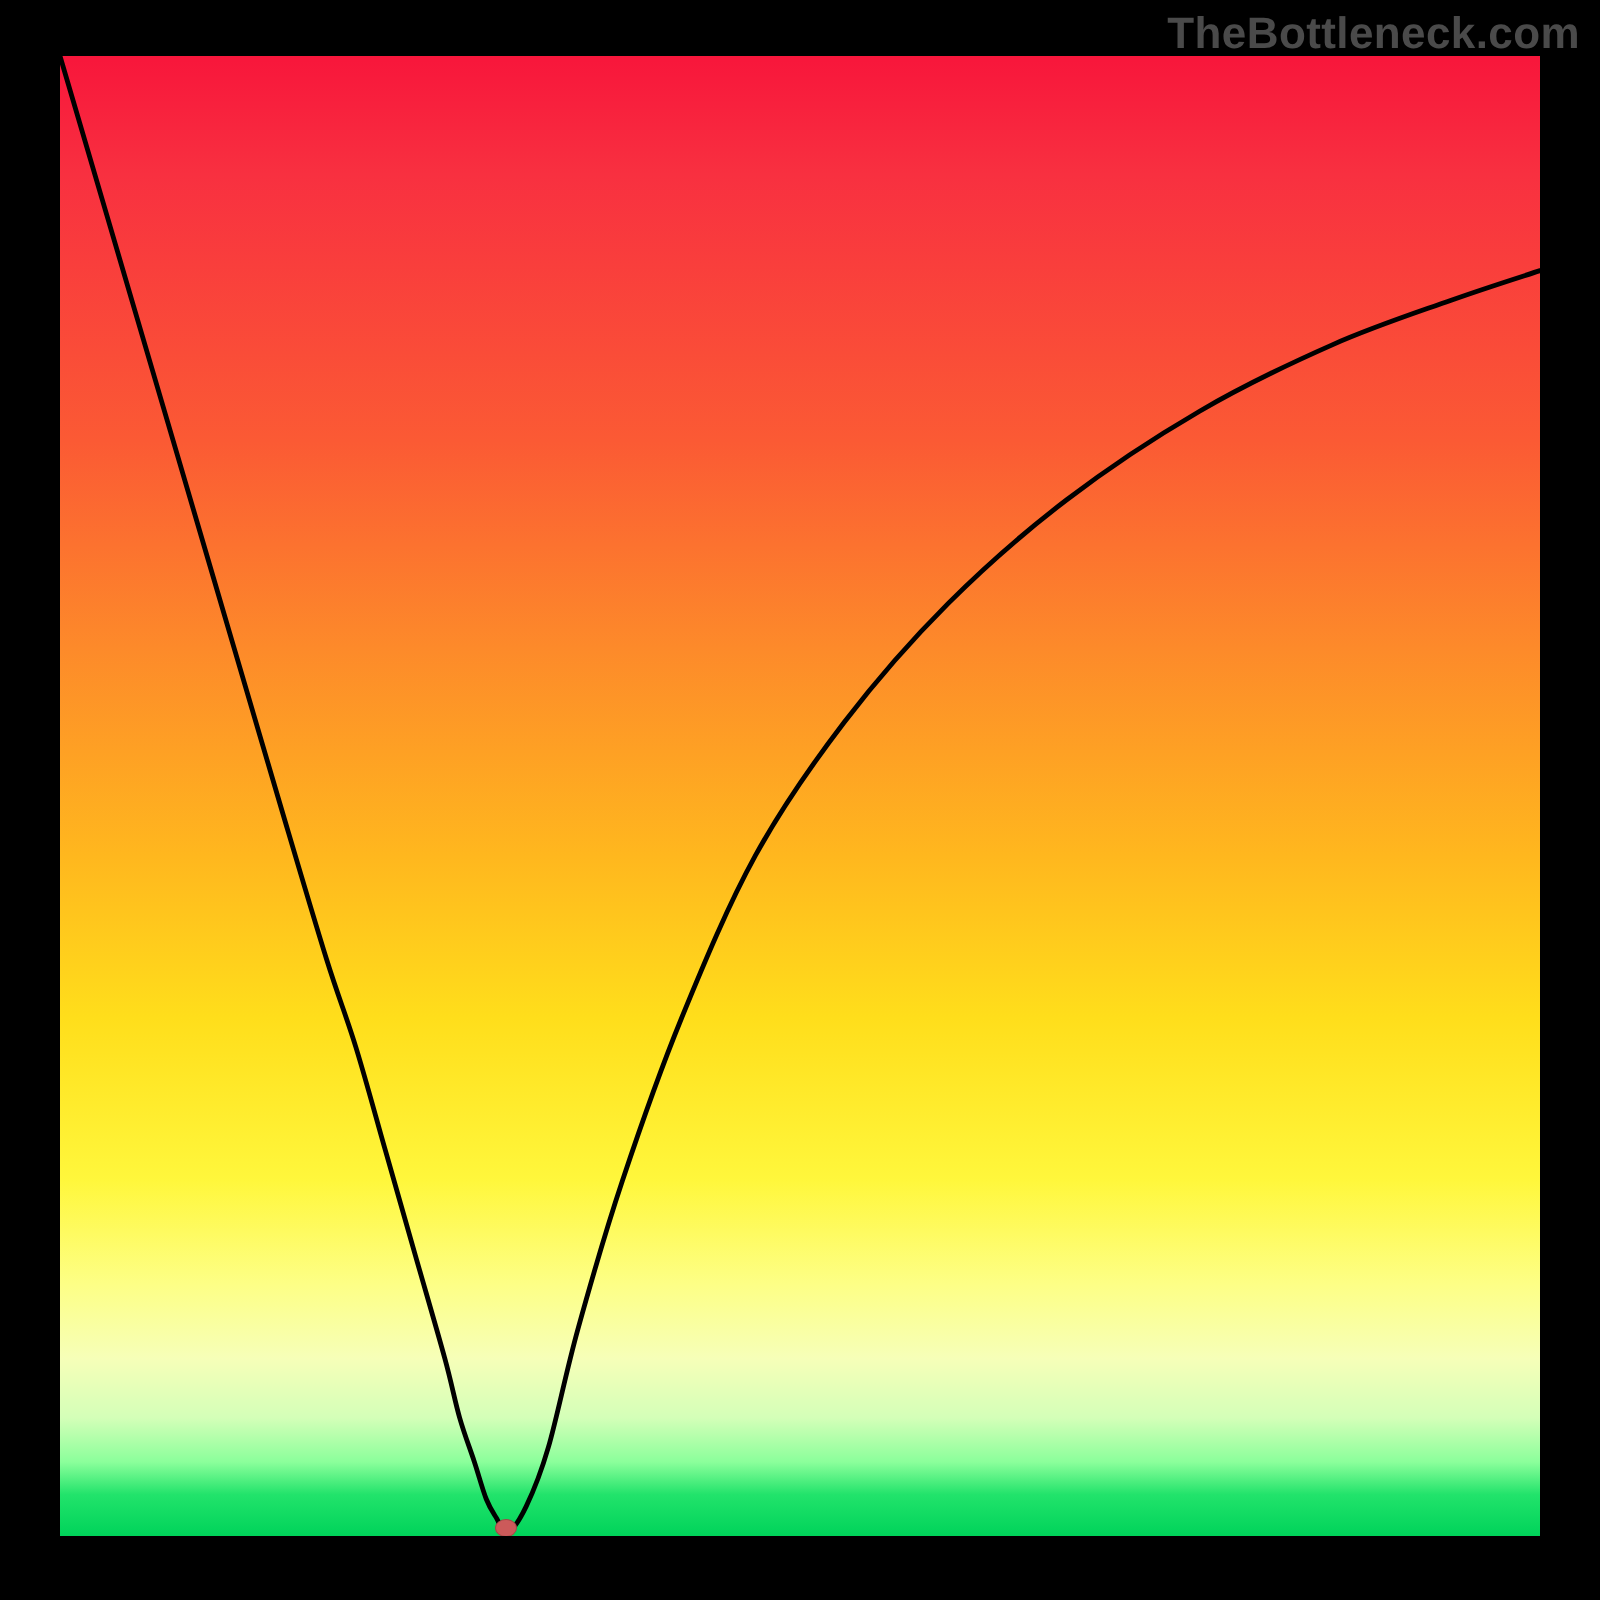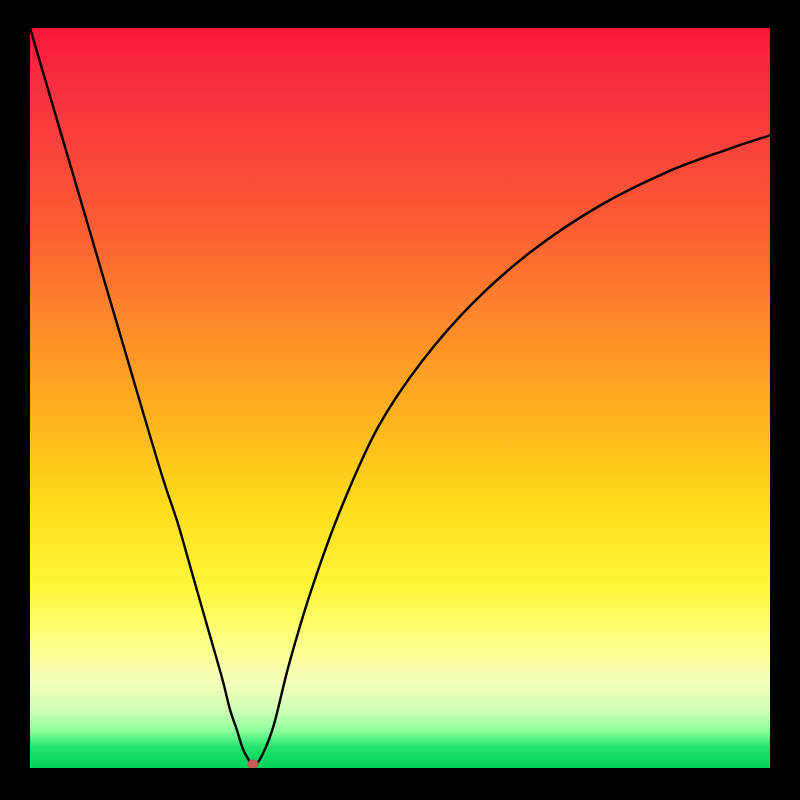--- a/index.html
+++ b/index.html
@@ -70,20 +70,21 @@
     background: #cc5a5a;
     box-shadow: 0 0 0 0.5px rgba(0,0,0,0.2) inset;
     transform: translate(-50%, -50%);
     z-index: 6;
   }
 </style>
 </head>
 <body>
 
 <div class="frame">
+  <div class="watermark">TheBottleneck.com</div>
 
   <div class="plot-area">
     <div class="gradient"></div>
 
     <svg class="curve" viewBox="0 0 740 740" preserveAspectRatio="none">
       <path id="curve-path" d="M 0,0 C 6.166666666666667,20.96666666666668 24.666666666666664,83.86666666666673 37,125.80000000000007 C 49.333333333333336,167.7333333333334 61.666666666666664,209.66666666666663 74,251.59999999999997 C 86.33333333333333,293.5333333333333 101.13333333333334,344.1 111,377.40000000000003 C 120.86666666666666,410.70000000000005 127.03333333333332,431.66666666666663 133.2,451.4 C 139.36666666666665,471.1333333333333 143.06666666666666,479.7666666666666 148,495.79999999999995 C 152.93333333333334,511.8333333333333 157.86666666666667,530.3333333333334 162.8,547.6 C 167.73333333333335,564.8666666666667 172.66666666666666,582.1333333333333 177.6,599.4 C 182.53333333333333,616.6666666666666 188.7,637.6333333333334 192.4,651.2 C 196.10000000000002,664.7666666666667 197.33333333333334,672.1666666666666 199.8,680.8 C 202.26666666666668,689.4333333333333 204.98000000000002,696.2166666666667 207.20000000000002,703 C 209.42000000000002,709.7833333333333 211.27000000000004,716.8133333333333 213.12000000000003,721.5 C 214.97000000000003,726.1866666666667 216.57333333333332,728.2833333333333 218.29999999999998,731.12 C 220.02666666666664,733.9566666666667 221.01333333333332,739.5066666666667 223.48,738.52 C 225.94666666666666,737.5333333333333 229.64666666666665,732.3533333333334 233.1,725.2 C 236.55333333333334,718.0466666666667 239.88333333333335,710.4000000000001 244.20000000000002,695.6 C 248.51666666666668,680.8 252.83333333333334,658.6 259,636.4 C 265.1666666666667,614.1999999999999 272.56666666666666,588.3 281.2,562.4 C 289.8333333333333,536.5 299.70000000000005,508.1333333333333 310.8,481 C 321.9,453.8666666666667 334.2333333333333,424.26666666666665 347.79999999999995,399.59999999999997 C 361.3666666666666,374.9333333333333 376.1666666666667,353.9666666666666 392.20000000000005,332.99999999999994 C 408.2333333333334,312.0333333333333 425.5,292.3 444,273.8 C 462.5,255.3 482.23333333333335,238.03333333333333 503.20000000000005,222 C 524.1666666666667,205.96666666666667 547.6000000000001,190.55000000000004 569.8000000000001,177.60000000000002 C 592,164.65 615.4333333333334,153.54999999999995 636.4,144.29999999999995 C 657.3666666666666,135.04999999999995 678.3333333333333,128.26666666666668 695.5999999999999,122.10000000000002 C 712.8666666666666,115.93333333333338 732.6,109.76666666666672 740,107.30000000000007" fill="none" stroke="#000" stroke-width="2.4" stroke-linecap="round" stroke-linejoin="round"></path>
     </svg>
 
     <div class="marker" id="marker-dot" style="left: 223.48px; top: 736.3px;"></div>
   </div>

